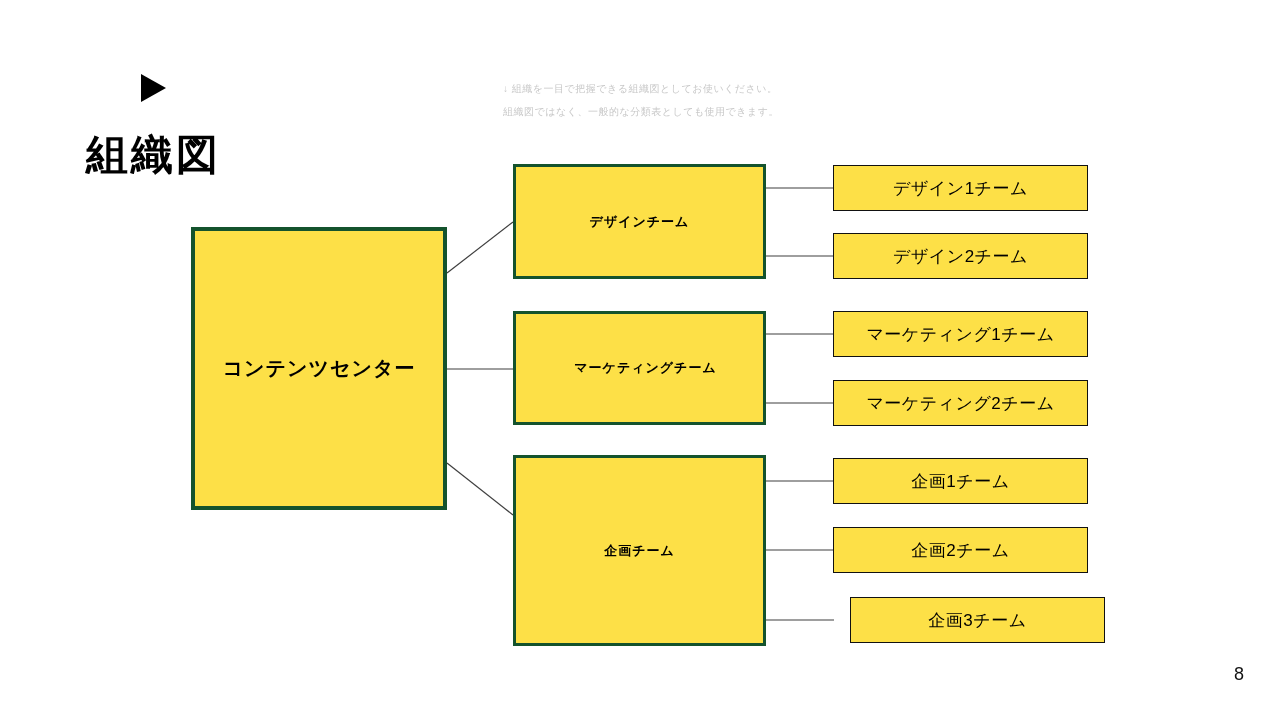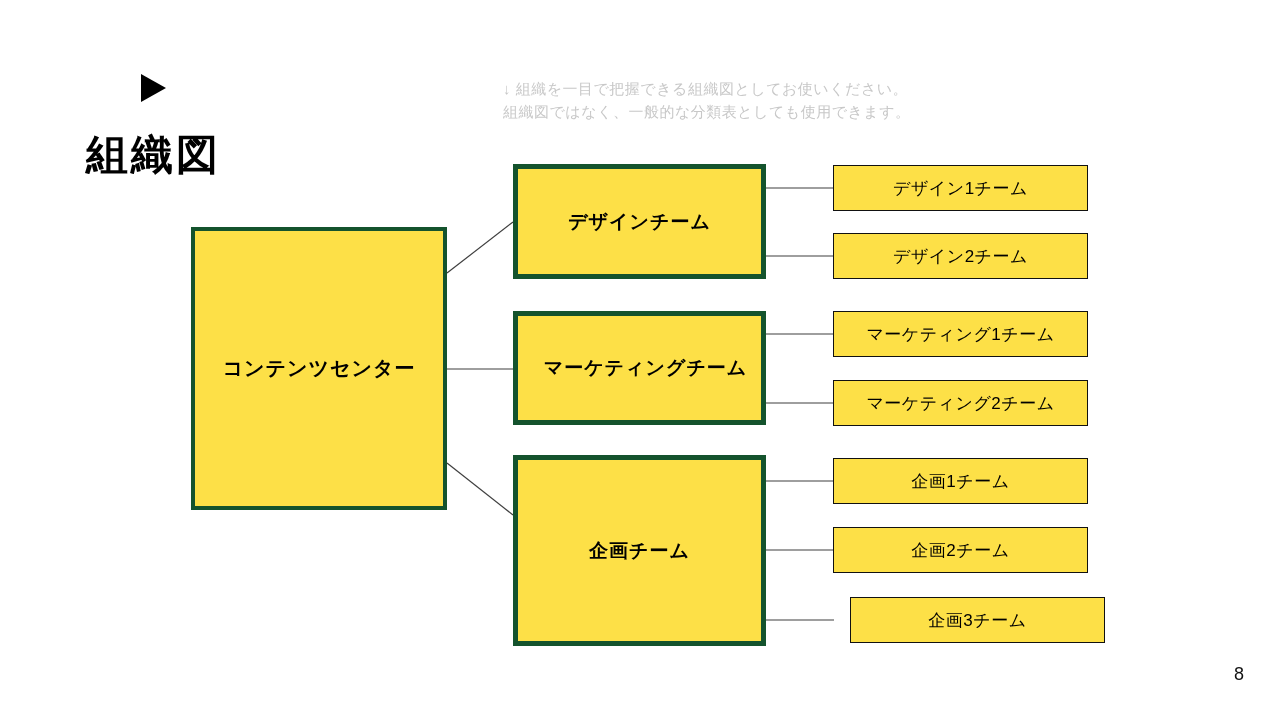--- a/index.html
+++ b/index.html
@@ -40,21 +40,21 @@
     color: #000000;
     letter-spacing: 3px;
     line-height: 1;
   }
 
   
   .note {
     position: absolute;
     left: 503px;
     top: 77px;
-    font-size: 15px;
+    font-size: 10px;
     line-height: 23px;
     color: #c8c8c8;
     letter-spacing: 0.5px;
     white-space: nowrap;
   }
 
   
   .connectors {
     position: absolute;
     left: 0;
@@ -86,22 +86,22 @@
     height: 283px;
     border: 4px solid #14532d;
     font-size: 20px;
     font-weight: 700;
     letter-spacing: 1px;
     text-align: right;
   }
   .box-dept {
     left: 513px;
     width: 253px;
-    border: 5px solid #14532d;
-    font-size: 19px;
+    border: 3px solid #14532d;
+    font-size: 13px;
     font-weight: 700;
     letter-spacing: 1px;
   }
   .box-dept-design    { top: 164px; height: 115px; }
   .box-dept-marketing { top: 311px; height: 114px; padding-left: 12px; }
   .box-dept-planning  { top: 455px; height: 191px; }
   .box-team {
     left: 833px;
     width: 255px;
     height: 46px;

